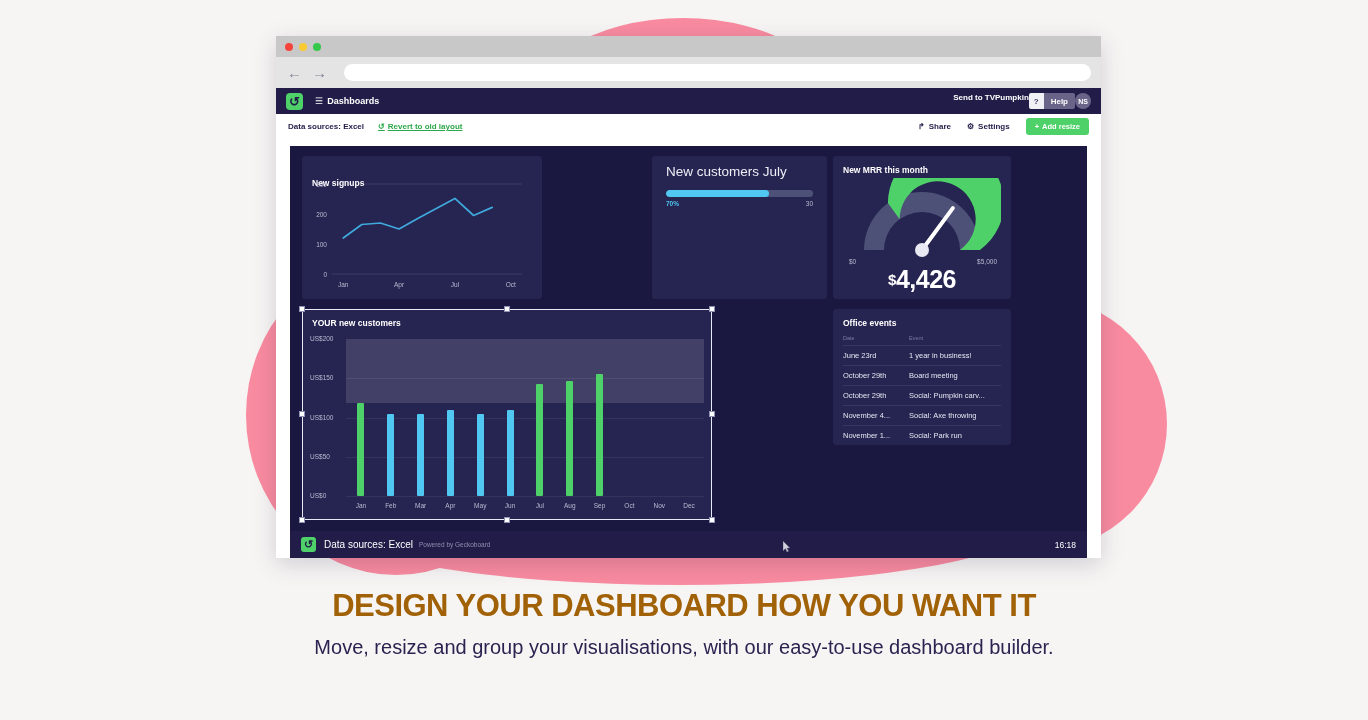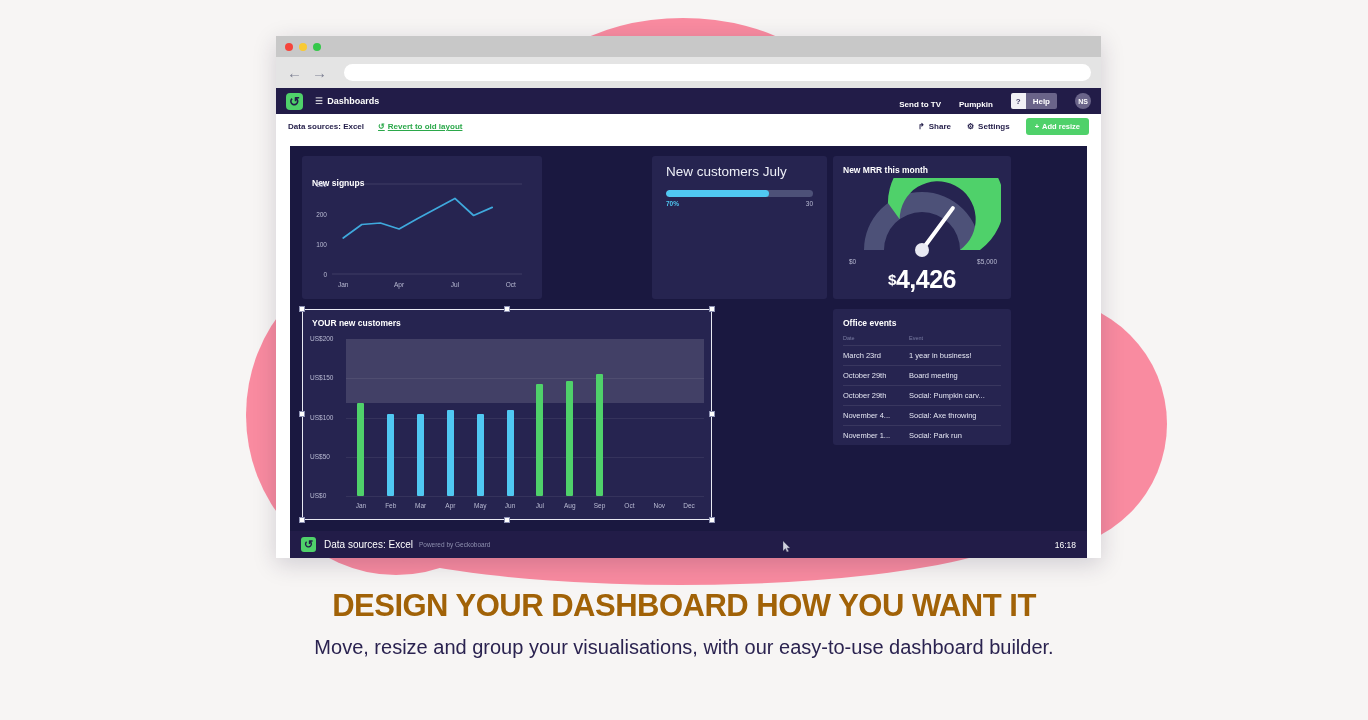--- a/index.html
+++ b/index.html
@@ -43,21 +43,21 @@
     height: 26px; background: #221c48; display: flex; align-items: center;
     padding: 0 10px; color: #fff;
   }
   .logo {
     width: 17px; height: 17px; background: #4fd16a; border-radius: 4px;
     display: flex; align-items: center; justify-content: center;
     color: #221c48; font-size: 13px; font-weight: bold; line-height: 1;
   }
   .hamburger { margin-left: 12px; font-size: 9px; letter-spacing: .2px; }
   .navtitle { margin-left: 4px; font-size: 9px; font-weight: bold; }
-  .navright { margin-left: auto; display: flex; align-items: flex-end; gap: 18px; }
+  .navright { margin-left: auto; display: flex; align-items: flex-start; gap: 0; }
   .navlink { font-size: 8px; font-weight: bold; color: #fff; }
   .helppill { display: flex; align-items: center; height: 16px; border-radius: 2px; overflow: hidden; }
   .helppill .q { background: #f1f0f5; color: #3f3a63; font-size: 8px; font-weight: bold; padding: 0 5px; height: 100%; display: flex; align-items: center; }
   .helppill .h { background: #6a6489; color: #fff; font-size: 8px; font-weight: bold; padding: 0 7px; height: 100%; display: flex; align-items: center; }
   .avatar {
     width: 16px; height: 16px; border-radius: 50%; background: #6a6489;
     color: #fff; font-size: 7px; font-weight: bold;
     display: flex; align-items: center; justify-content: center;
   }
 
@@ -285,21 +285,21 @@
           <div class="handle" style="left:419px;top:371px"></div>
 
           <div class="widget w-events">
             <div class="wtitle">Office events</div>
             <div class="evt-head" style="margin-top:7px">
               <span class="evt-date">Date</span>
               <span class="evt-name">Event</span>
             </div>
             <div id="evt-rows">
                 <div class="evt-row">
-                  <span class="evt-date">March 23rd</span>
+                  <span class="evt-date">June 23rd</span>
                   <span class="evt-name">1 year in business!</span>
                 </div>
                 <div class="evt-row">
                   <span class="evt-date">October 29th</span>
                   <span class="evt-name">Board meeting</span>
                 </div>
                 <div class="evt-row">
                   <span class="evt-date">October 29th</span>
                   <span class="evt-name">Social: Pumpkin carv...</span>
                 </div>

